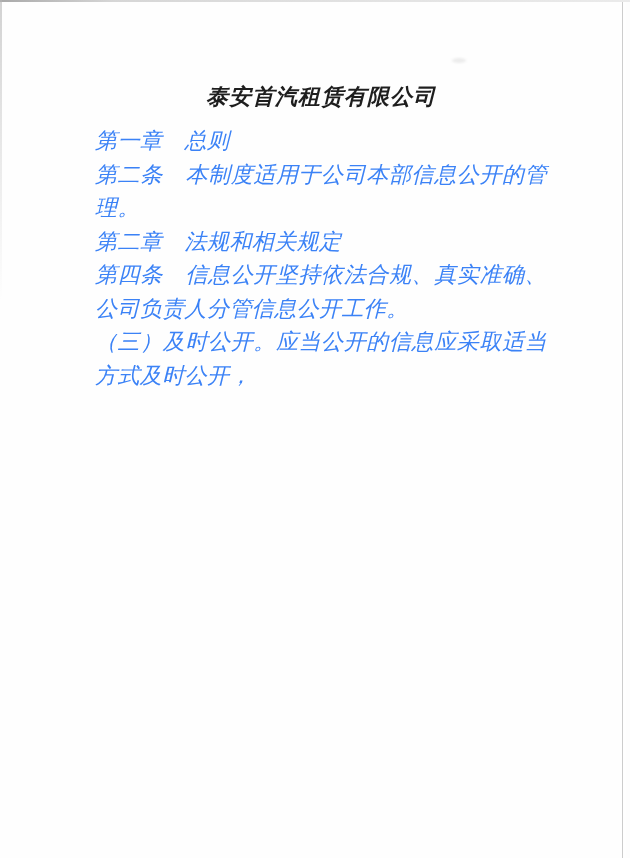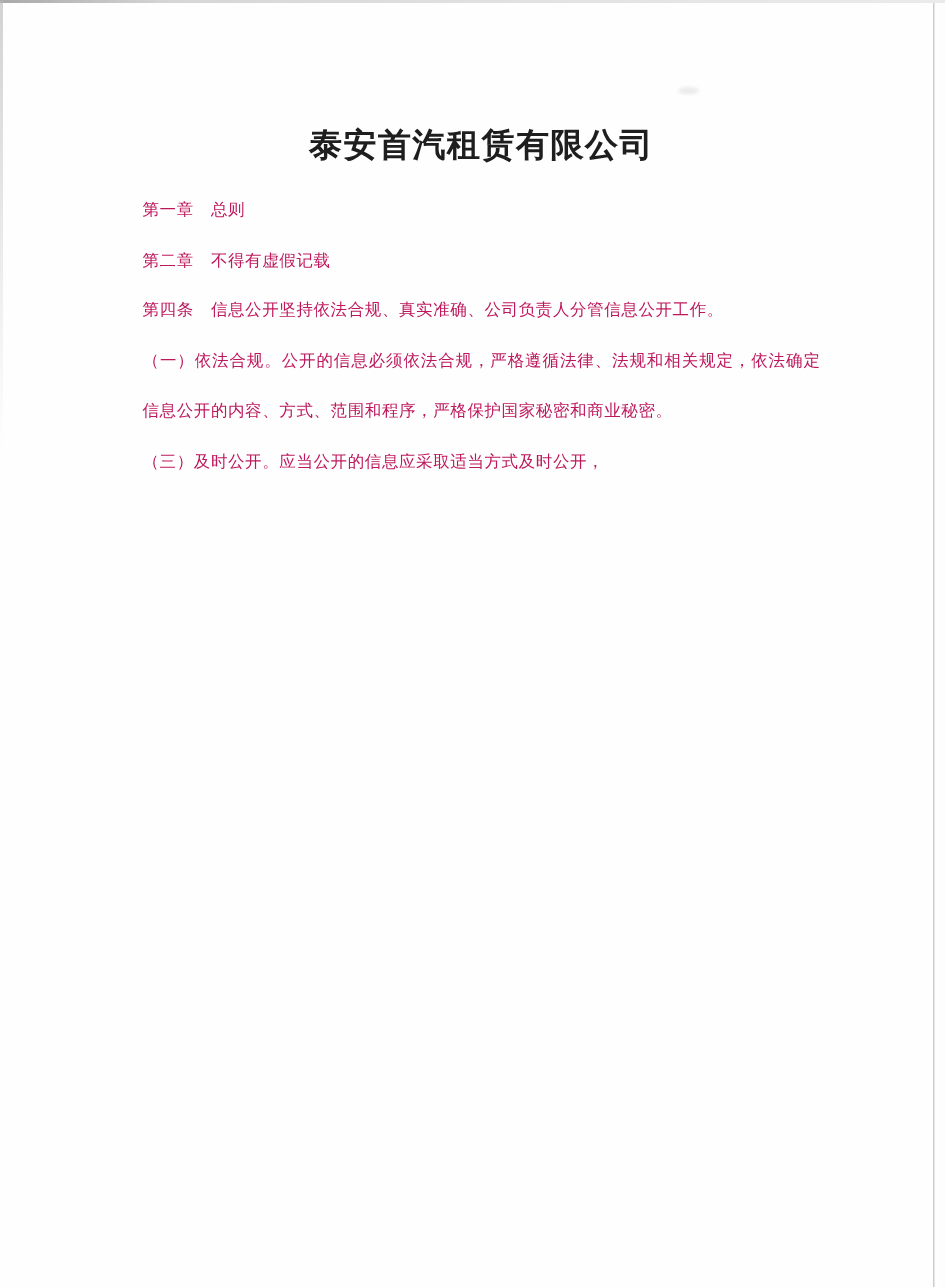--- a/index.html
+++ b/index.html
@@ -10,20 +10,21 @@
     background: #fdfdfd;
     overflow: hidden;
     font-family: "Liberation Serif", "DejaVu Serif", serif;
   }
 
   .page {
     position: relative;
     width: 626px;
     height: 858px;
     background: #fefefe;
+    font-style: italic;
   }
 
   
   .scan-edge-top {
     position: absolute;
     top: 0; left: 0;
     width: 630px; height: 2px;
     background: linear-gradient(90deg, #9a9a9a, #cfcfcf 18%, #dedede 60%, #e7e7e7);
     opacity: 0.85;
   }
@@ -64,46 +65,46 @@
   }
   .title-line {
     font-size: 22px;
     font-weight: bold;
     line-height: 34px;
     color: #1e1e1e;
     letter-spacing: 1px;
   }
 
   .body-text p {
-    font-size: 11px;
+    font-size: 22px;
     line-height: 33.5px;
     letter-spacing: 0.4px;
     text-align: justify;
     text-justify: inter-ideograph;
-    color: #be185d;
+    color: #3b82f6;
   }
 </style>
 </head>
 <body>
 
 <div class="page">
 
   <div class="scan-edge-top"></div>
   <div class="scan-edge-right"></div>
   <div class="scan-edge-left"></div>
   <div class="scan-smudge"></div>
 
   <div class="content">
 
     <div class="title-block">
       <div class="title-line">泰安首汽租赁有限公司</div>
     </div>
 
     <div class="body-text">
       <p>第一章　总则</p>
-      <p>第二章　不得有虚假记载</p>
+      <p>第二条　本制度适用于公司本部信息公开的管理。</p>
+      <p>第二章　法规和相关规定</p>
       <p>第四条　信息公开坚持依法合规、真实准确、公司负责人分管信息公开工作。</p>
-      <p>（一）依法合规。公开的信息必须依法合规，严格遵循法律、法规和相关规定，依法确定信息公开的内容、方式、范围和程序，严格保护国家秘密和商业秘密。</p>
       <p>（三）及时公开。应当公开的信息应采取适当方式及时公开，</p>
     </div>
 
   </div>
 </div>
 
 </body></html>

